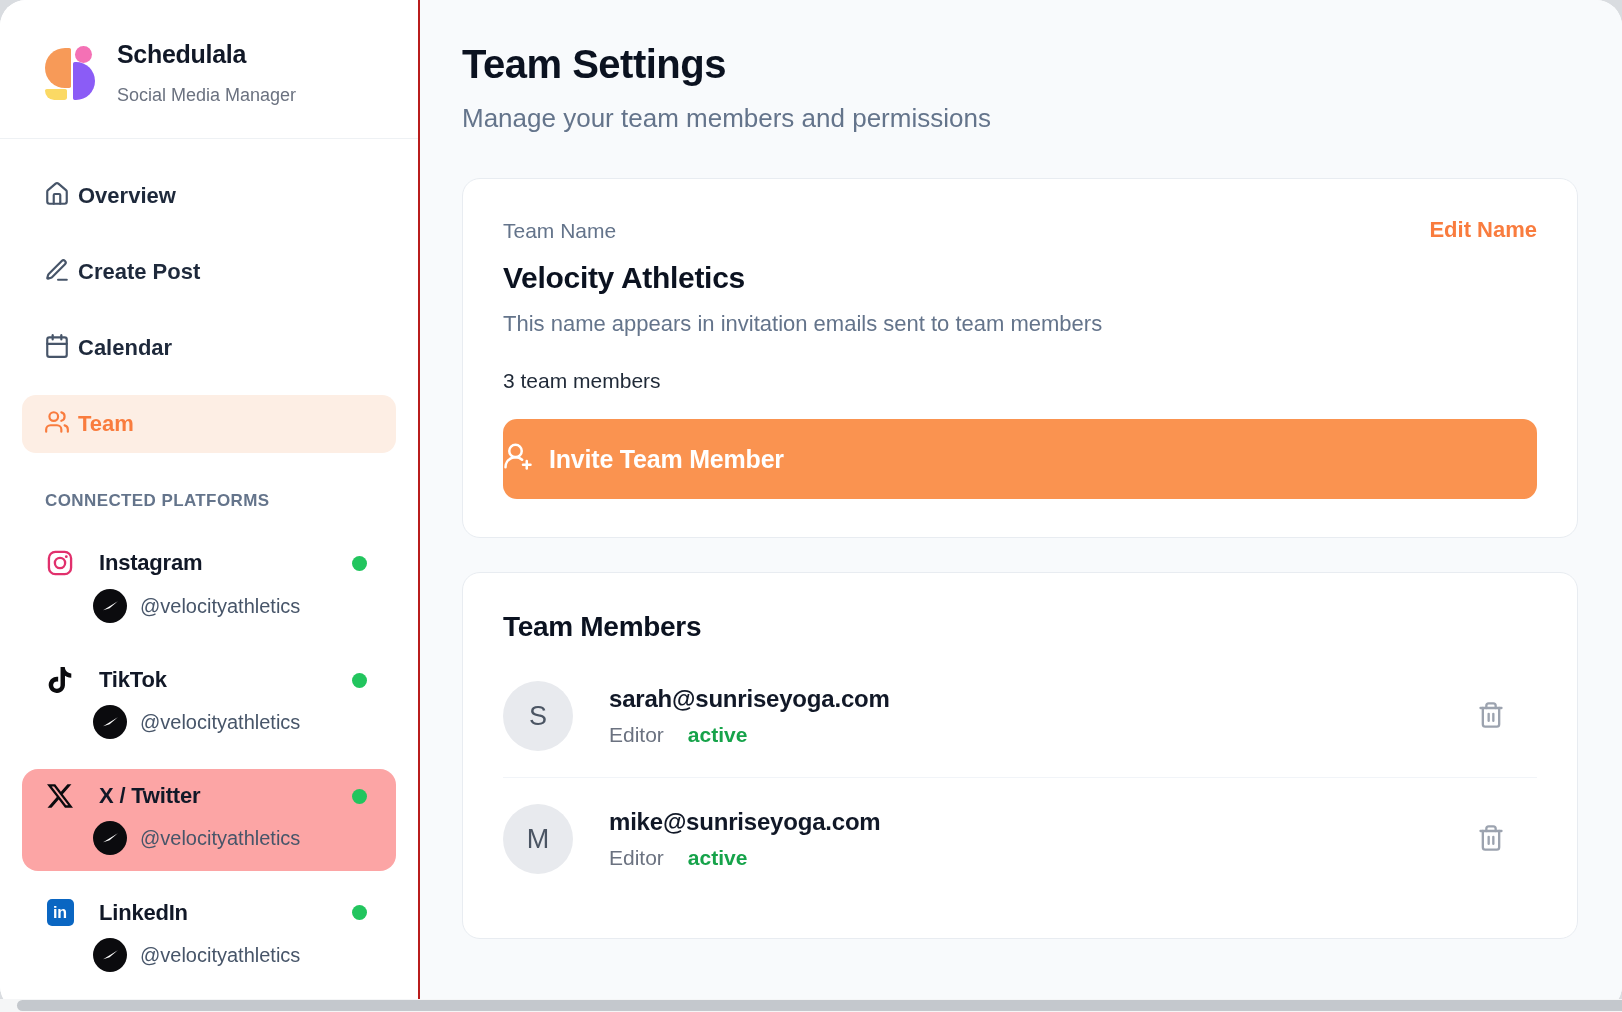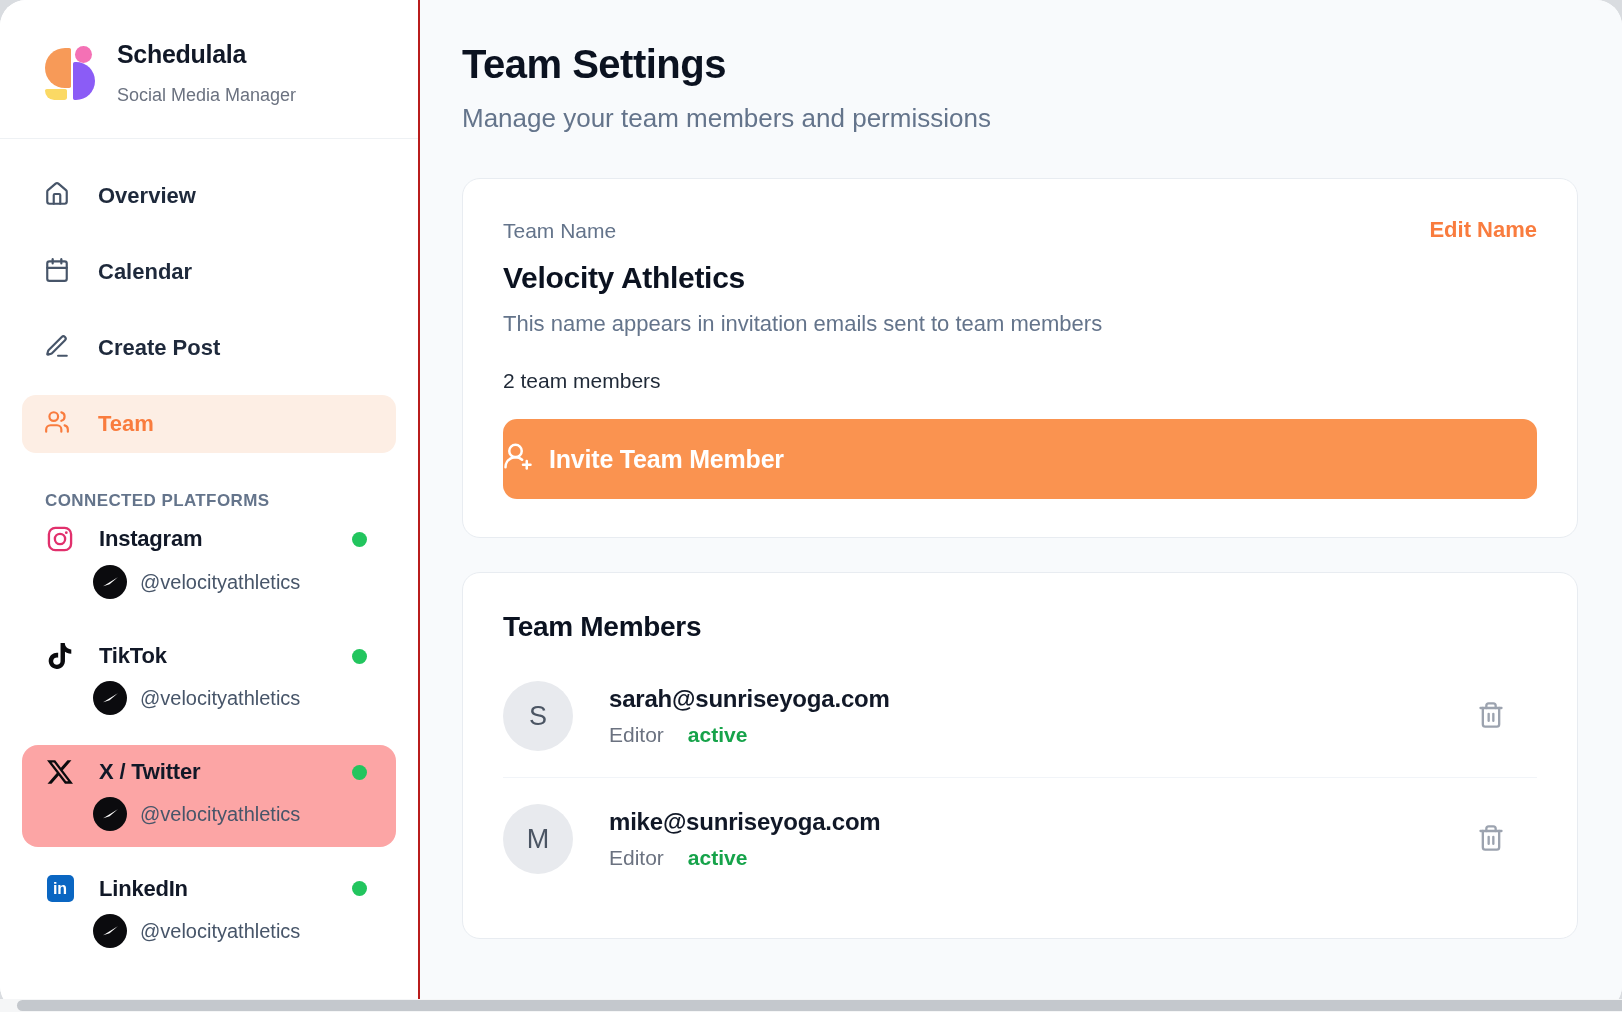--- a/index.html
+++ b/index.html
@@ -31,33 +31,33 @@
   .logo-mark { position:relative; width:52px; height:54px; }
   .logo-mark .shape { position:absolute; }
   .logo-orange { left:0; top:2px; width:26px; height:40px; background:#f79a58; border-radius:22px 2px 2px 22px; }
   .logo-y { left:0; top:43px; width:22px; height:11px; background:#fbd964; border-radius:2px 2px 3px 10px; }
   .logo-purple { left:28px; top:16px; width:22px; height:38px; background:#8b5cf6; border-radius:2px 22px 22px 2px; }
   .logo-pink { left:30px; top:0; width:17px; height:17px; background:#f471b5; border-radius:50%; }
   .logo-text .app-name { font-size:25px; font-weight:700; color:#111827; letter-spacing:-0.3px; }
   .logo-text .app-tagline { font-size:18px; color:#6b7280; margin-top:16px; }
   .nav { padding:28px 22px 6px 22px; }
   .nav-item {
-    display:flex; align-items:center; gap:28px;
+    display:flex; align-items:center; gap:8px;
     height:58px; padding:0 22px; margin-bottom:18px;
     border-radius:14px; cursor:pointer;text-align:right;
   }
   .nav-item .nav-label { font-size:22px; font-weight:600; color:#1e293b; }
   .nav-item svg { stroke:#475569; }
   .nav-item.active { background:#fdeee4; }
   .nav-item.active .nav-label { color:#f97c3e; }
   .nav-item.active svg { stroke:#f97c3e; }
   .platforms { padding:14px 22px 0 22px; }
   .platforms-heading {
     font-size:17px; font-weight:700; letter-spacing:0.4px;
-    color:#64748b; padding-left:23px; 
+    color:#64748b; padding-left:23px; margin-bottom:24px;
   }
   .platform-block { padding:14px 23px 16px 23px; border-radius:16px; margin-bottom:14px; }
   .platform-block.highlighted { background:#fca5a5; }
   .platform-top { display:flex; align-items:center; gap:24px; }
   .platform-icon { width:30px; display:flex; justify-content:center; align-items:center; }
   .platform-name { font-size:22px; font-weight:700; color:#111827; flex:1; letter-spacing:-0.2px; }
   .status-dot { width:15px; height:15px; border-radius:50%; background:#22c55e; margin-right:6px; }
   .platform-handle { display:flex; align-items:center; gap:13px; margin:12px 0 0 48px; }
   .swoosh-badge {
     width:34px; height:34px; border-radius:50%; background:#0b0b0e;
@@ -143,36 +143,36 @@
           <svg width="26" height="26" viewBox="0 0 24 24" fill="none" stroke-width="2" stroke-linecap="round" stroke-linejoin="round">
             <path d="M15 21v-8a1 1 0 0 0-1-1h-4a1 1 0 0 0-1 1v8"></path>
             <path d="M3 10a2 2 0 0 1 .709-1.528l7-5.999a2 2 0 0 1 2.582 0l7 5.999A2 2 0 0 1 21 10v9a2 2 0 0 1-2 2H5a2 2 0 0 1-2-2z"></path>
           </svg>
         </span>
         <span class="nav-label">Overview</span>
       </div>
       <div class="nav-item">
         <span>
           <svg width="26" height="26" viewBox="0 0 24 24" fill="none" stroke-width="2" stroke-linecap="round" stroke-linejoin="round">
+            <path d="M13 21h8"></path>
+            <path d="M16.376 3.622a1 1 0 0 1 3.002 3.002L7.368 18.635a2 2 0 0 1-.855.506l-2.872.838a.5.5 0 0 1-.62-.62l.838-2.872a2 2 0 0 1 .506-.854z"></path>
+          </svg>
+        </span>
+        <span class="nav-label">Create Post</span>
+      </div>
+      <div class="nav-item">
+        <span>
+          <svg width="26" height="26" viewBox="0 0 24 24" fill="none" stroke-width="2" stroke-linecap="round" stroke-linejoin="round">
             <path d="M8 2v4"></path>
               <path d="M16 2v4"></path>
             <rect x="3" y="4" width="18" height="18" rx="2"></rect>
             <path d="M3 10h18"></path>
           </svg>
         </span>
         <span class="nav-label">Calendar</span>
-      </div>
-      <div class="nav-item">
-        <span>
-          <svg width="26" height="26" viewBox="0 0 24 24" fill="none" stroke-width="2" stroke-linecap="round" stroke-linejoin="round">
-            <path d="M13 21h8"></path>
-            <path d="M16.376 3.622a1 1 0 0 1 3.002 3.002L7.368 18.635a2 2 0 0 1-.855.506l-2.872.838a.5.5 0 0 1-.62-.62l.838-2.872a2 2 0 0 1 .506-.854z"></path>
-          </svg>
-        </span>
-        <span class="nav-label">Create Post</span>
       </div>
       <div class="nav-item active">
         <span>
           <svg width="26" height="26" viewBox="0 0 24 24" fill="none" stroke-width="2" stroke-linecap="round" stroke-linejoin="round">
             <path d="M16 21v-2a4 4 0 0 0-4-4H6a4 4 0 0 0-4 4v2"></path>
             <circle cx="9" cy="7" r="4"></circle>
             <path d="M22 21v-2a4 4 0 0 0-3-3.87"></path>
             <path d="M16 3.13a4 4 0 0 1 0 7.75"></path>
           </svg>
         </span>
@@ -269,21 +269,21 @@
     <h1 class="page-title">Team Settings</h1>
     <div class="page-subtitle">Manage your team members and permissions</div>
 
     <section class="card team-name-card">
       <div class="card-row">
         <span class="field-label">Team Name</span>
         <span class="edit-link">Edit Name</span>
       </div>
       <div class="team-name">Velocity Athletics</div>
       <div class="team-desc">This name appears in invitation emails sent to team members</div>
-      <div class="member-count">2 team members</div>
+      <div class="member-count">3 team members</div>
       <button class="invite-btn">
         <span>
           <svg width="30" height="30" viewBox="0 0 24 24" fill="none" stroke="#ffffff" stroke-width="2" stroke-linecap="round" stroke-linejoin="round">
             <path d="M2 21a8 8 0 0 1 13.292-6"></path>
             <circle cx="10" cy="8" r="5"></circle>
             <path d="M19 16v6"></path>
             <path d="M22 19h-6"></path>
           </svg>
         </span>
         <span>Invite Team Member</span>

